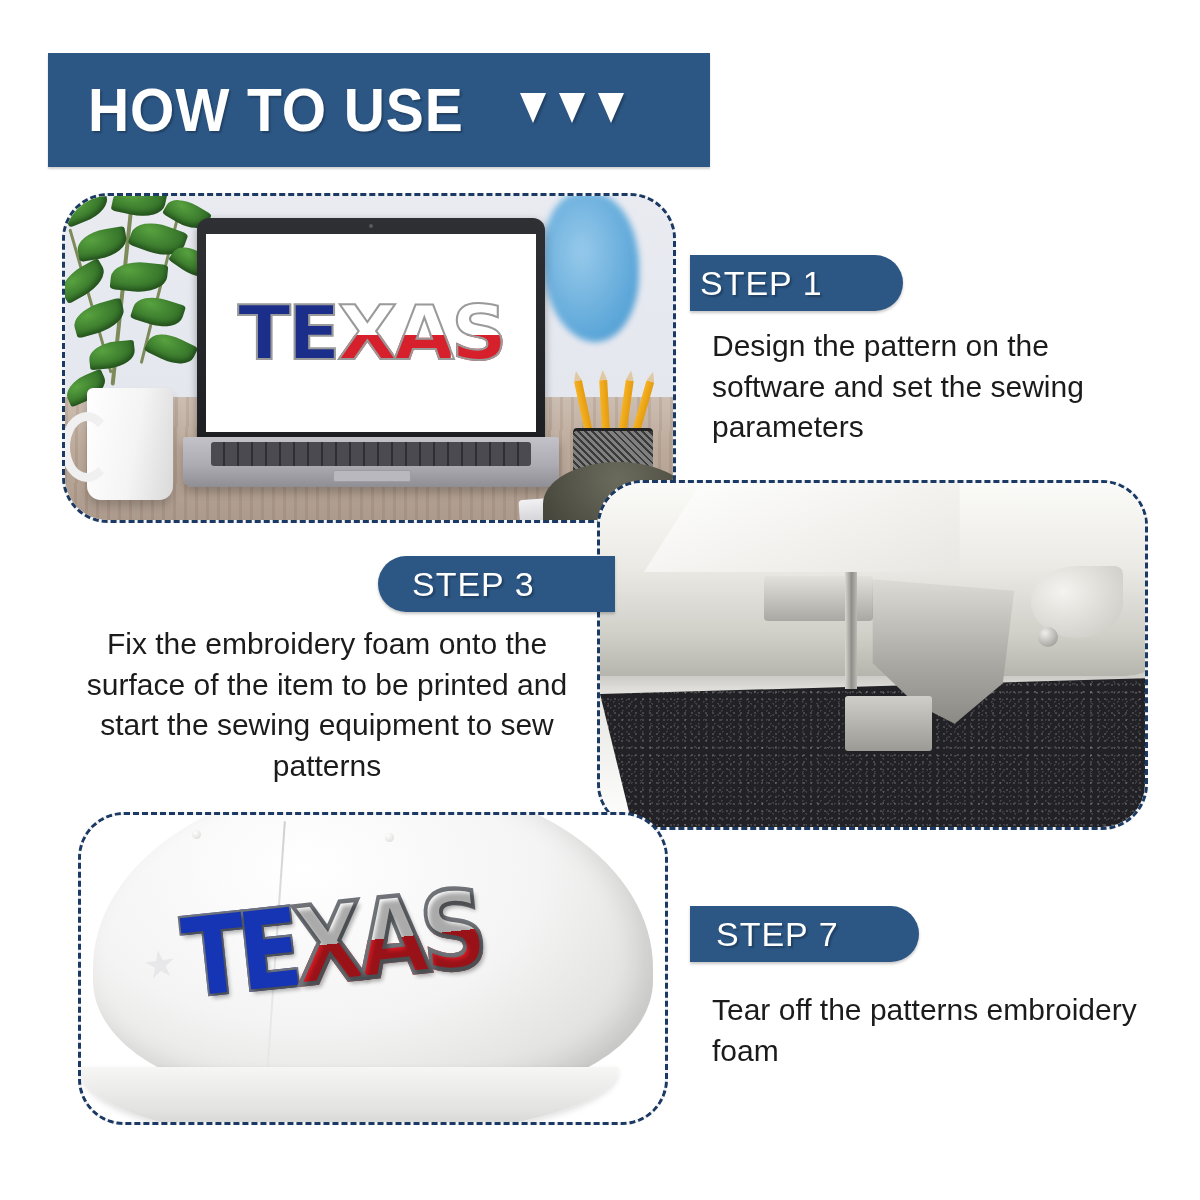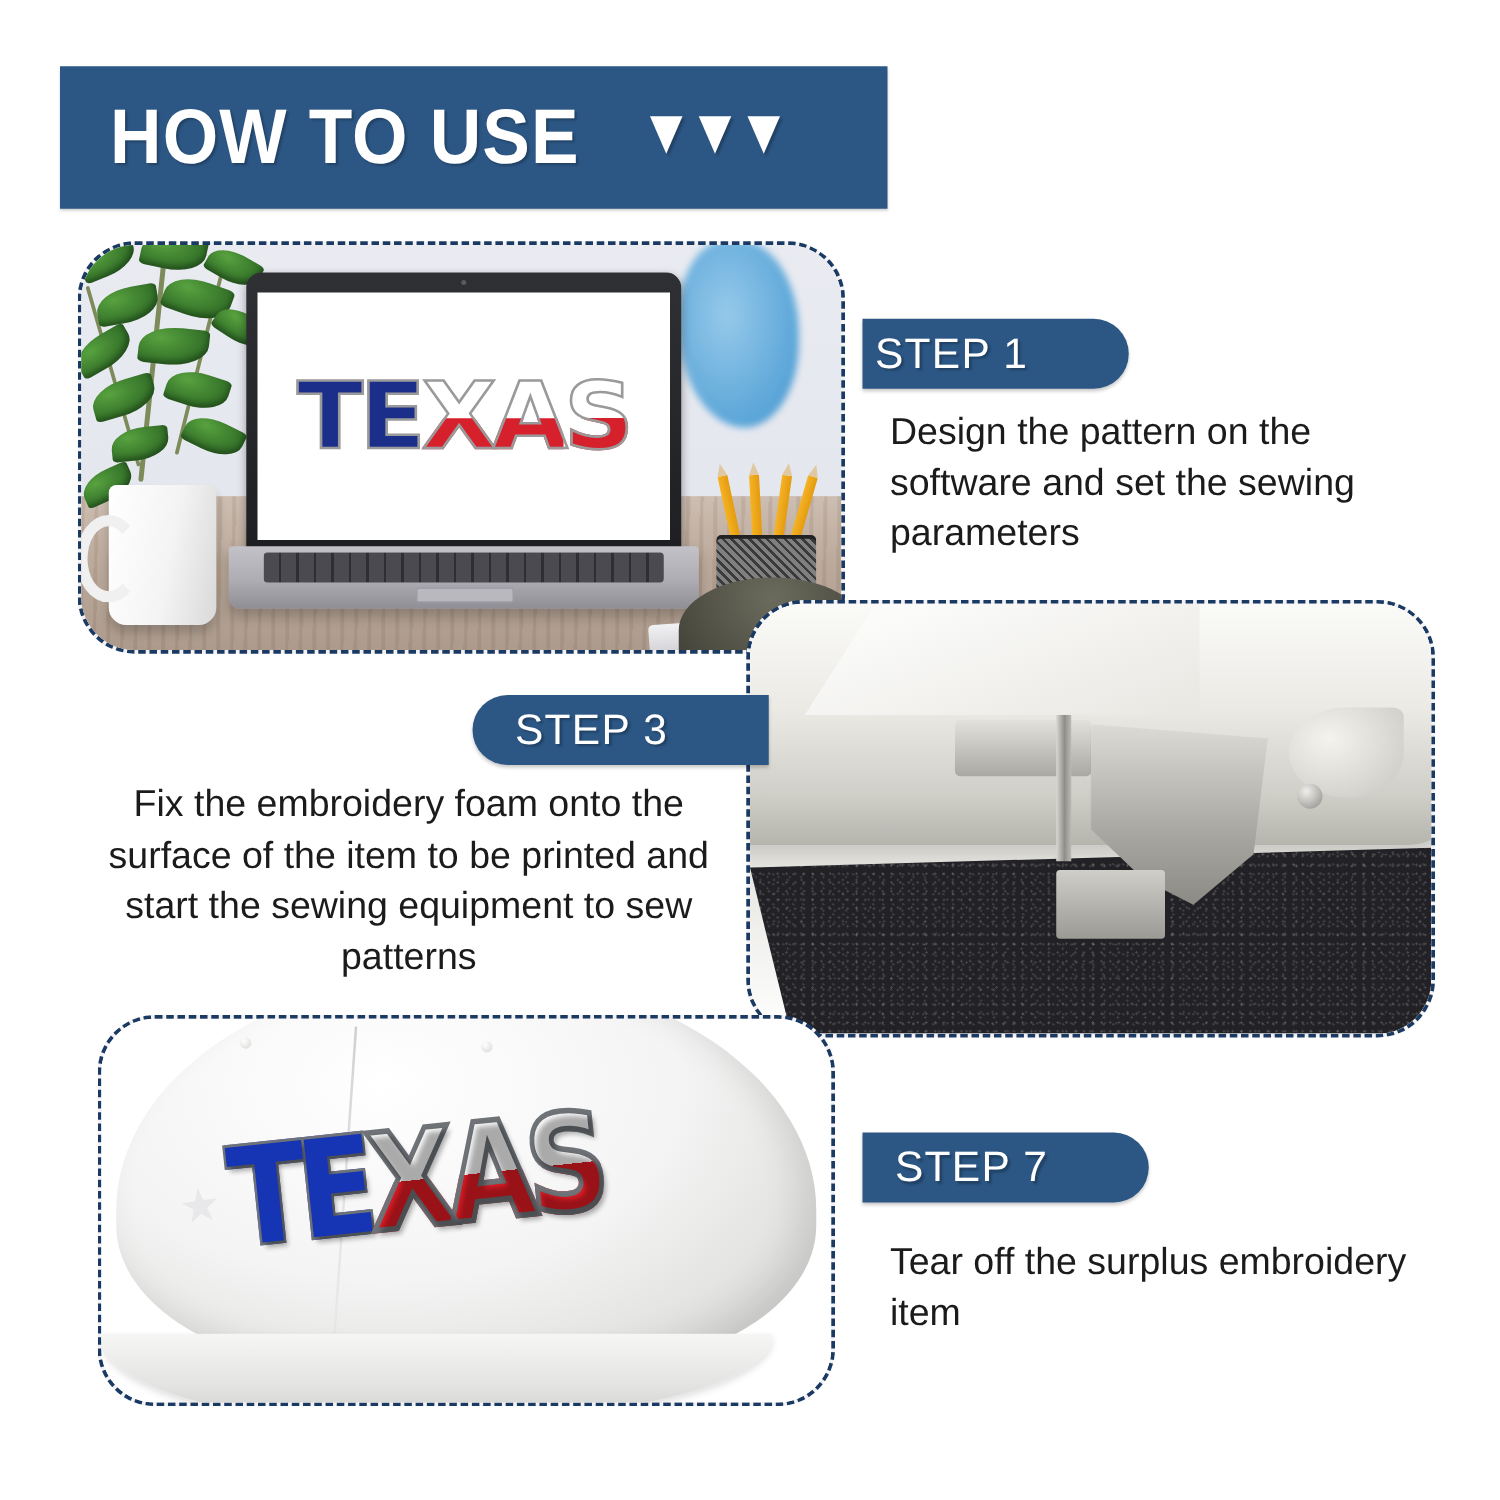--- a/index.html
+++ b/index.html
@@ -441,13 +441,13 @@
     <div class="cap-texas">
       <div class="cap-word"><span class="c-blue">TE</span><span class="c-half">XAS</span></div>
     </div>
     <div class="cap-star"></div>
   </div>
 </div>
 
 <div class="step-badge" id="step3-badge">
   <span class="step-badge-label">STEP 7</span>
 </div>
-<div class="step-text" id="step3-text">Tear off the surplus embroidery item</div>
+<div class="step-text" id="step3-text">Tear off the patterns embroidery foam</div>
 
 </body></html>

